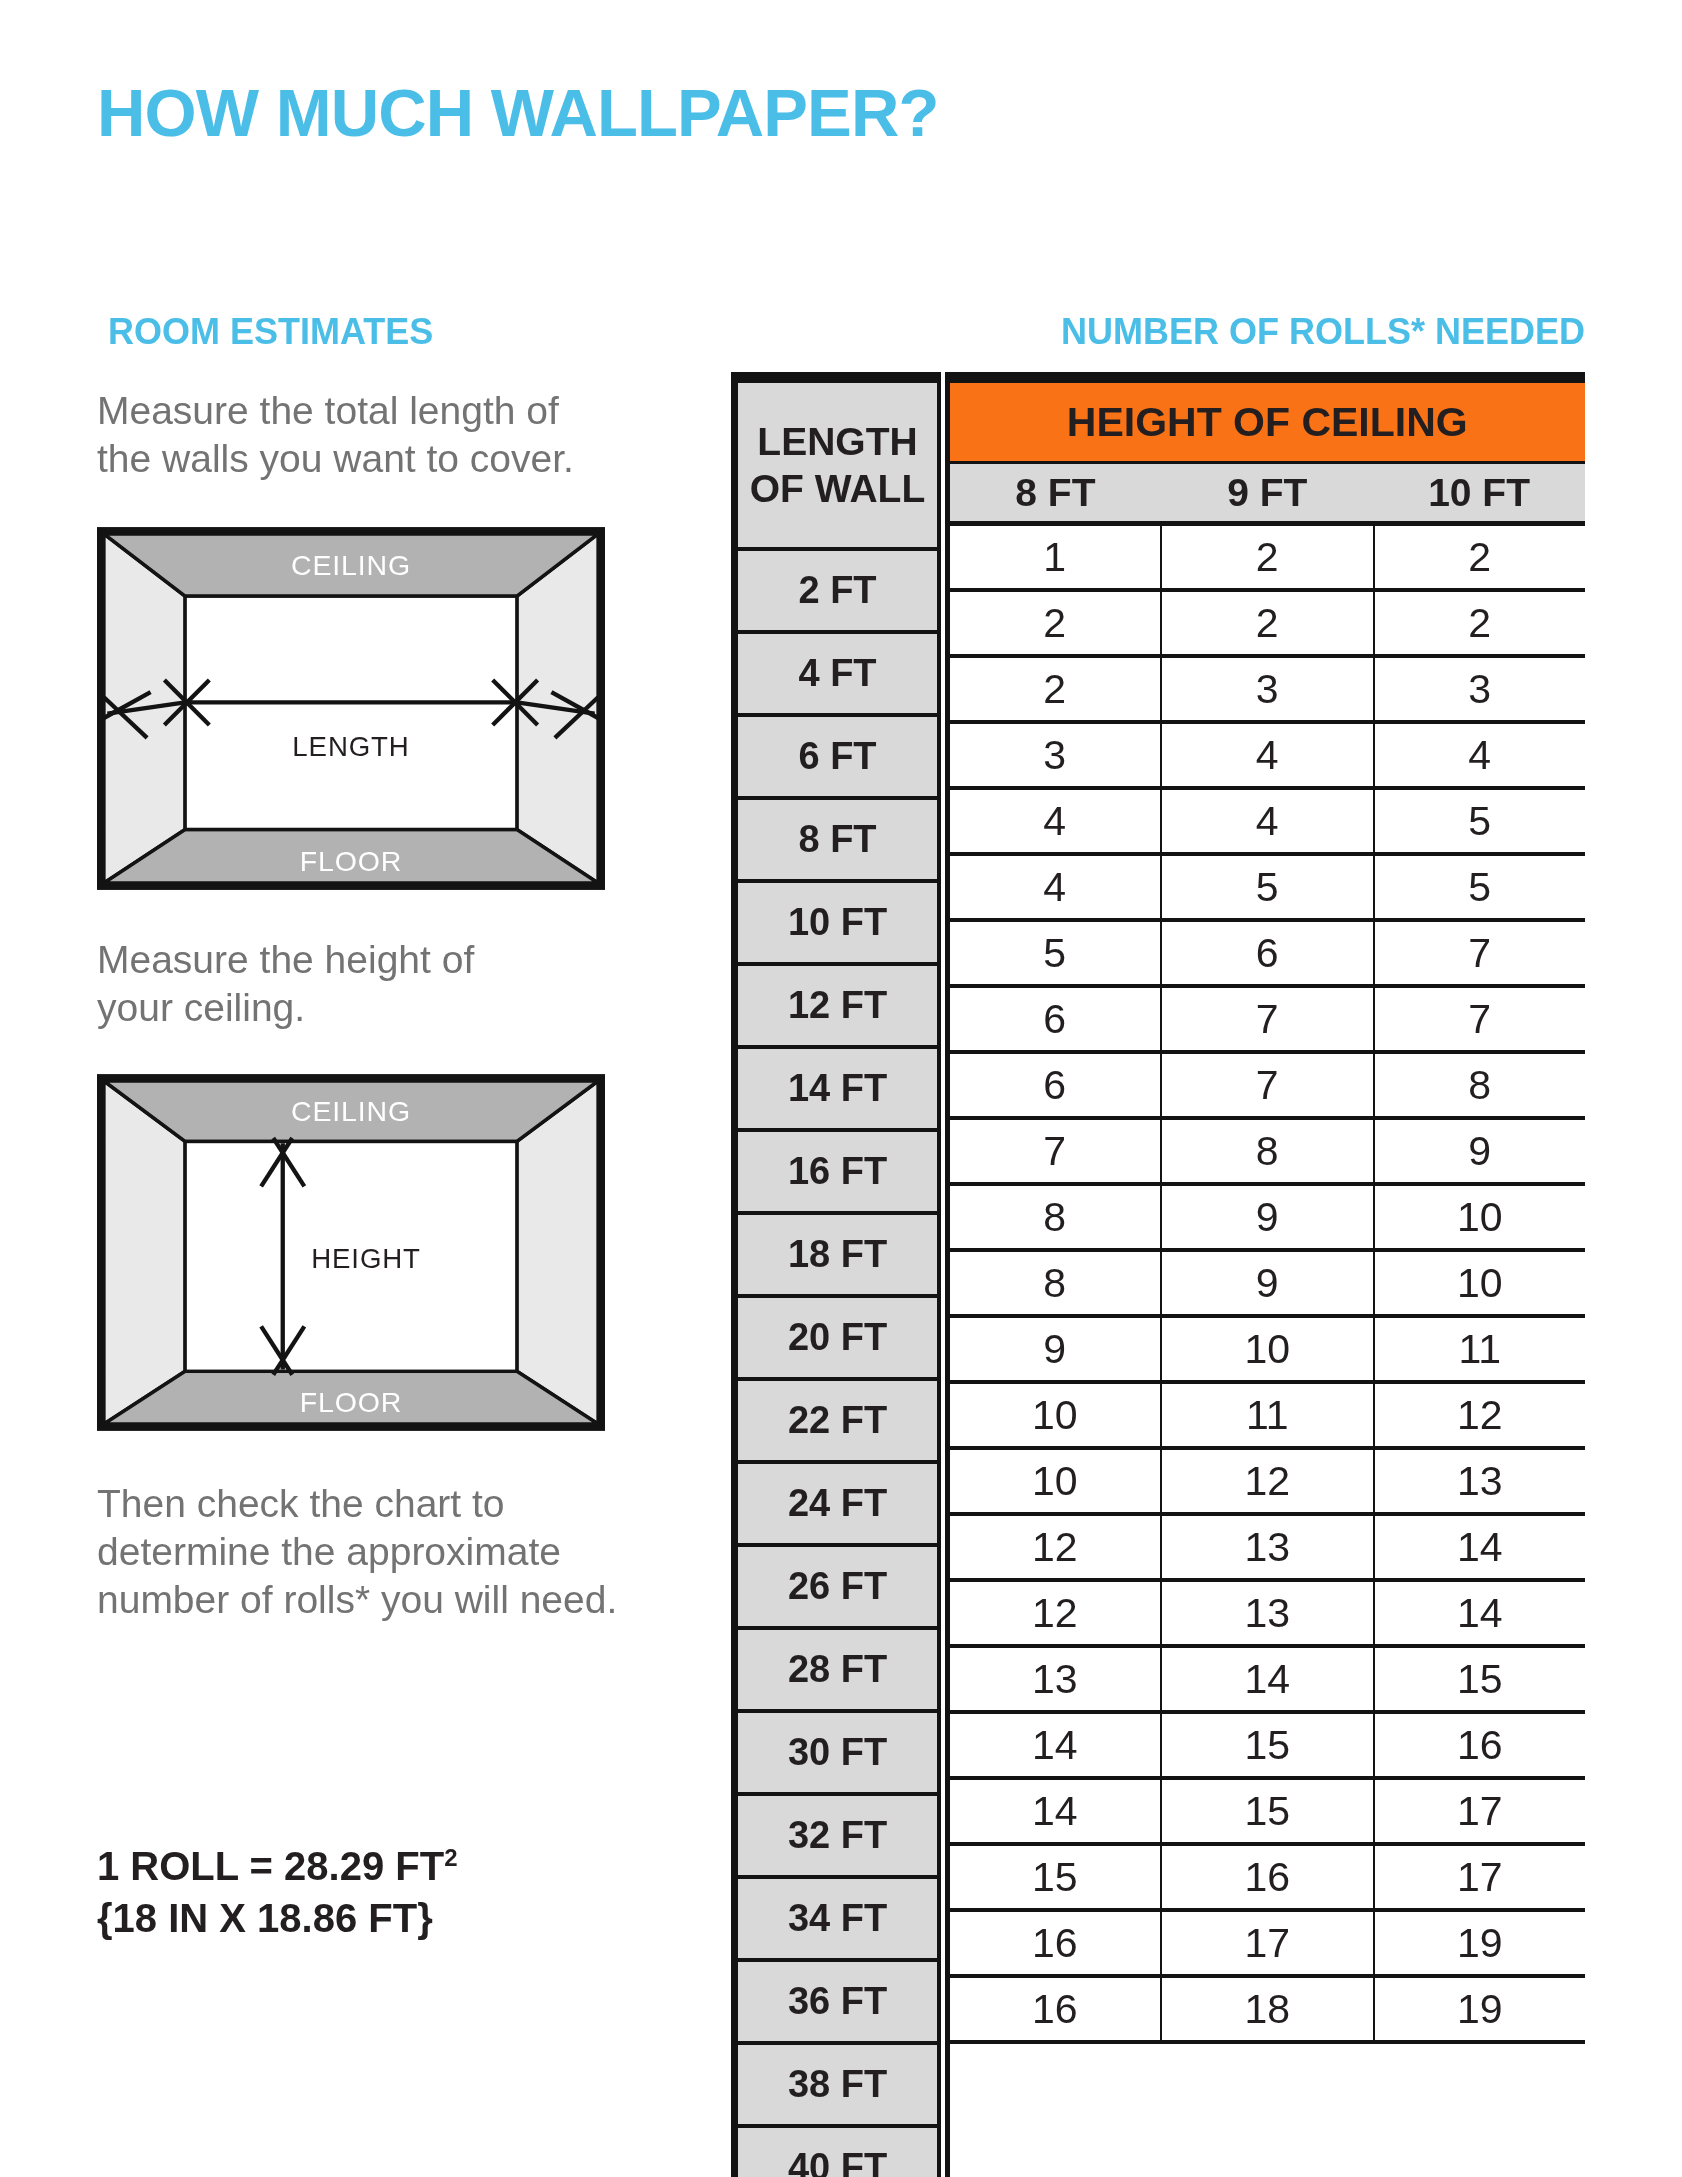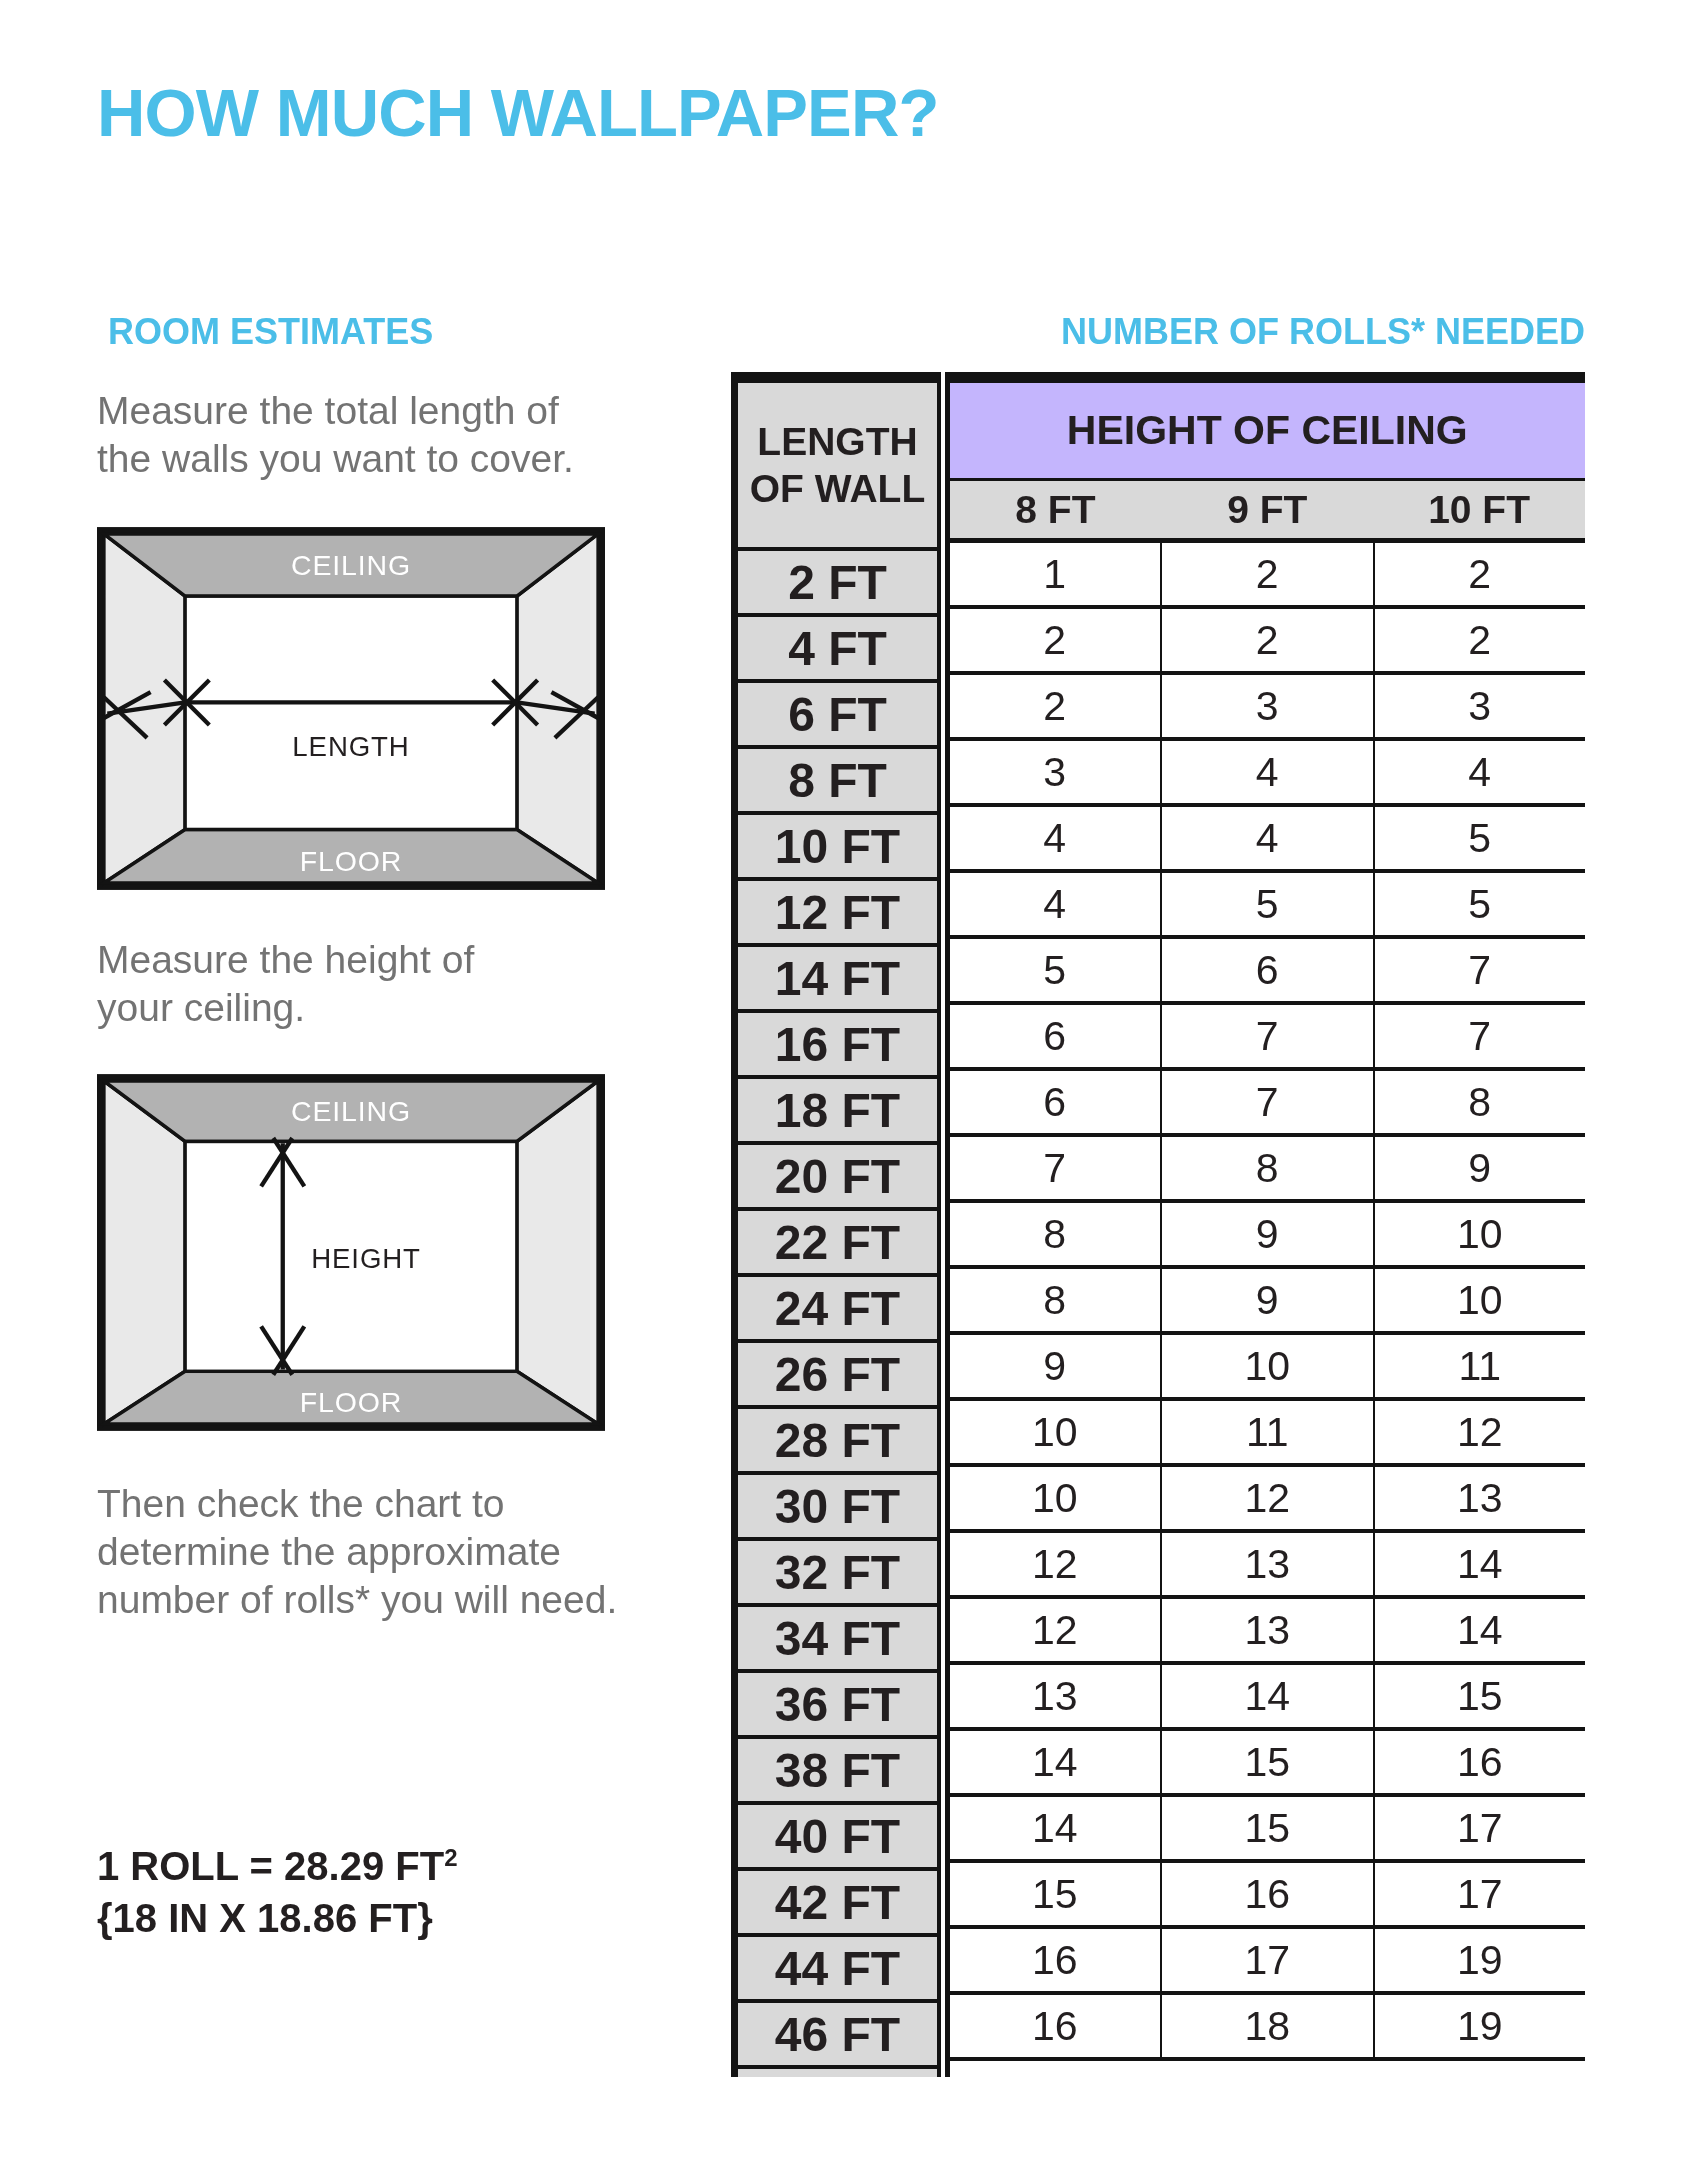--- a/index.html
+++ b/index.html
@@ -53,31 +53,31 @@
     width:210px; flex:0 0 210px; background:#d9d9d9;
     border-left:7px solid #131313; border-right:4.3px solid #131313; border-top:11.2px solid #131313;
     padding-bottom:7.8px;
   }
   .corner-cell {
     height:168px; border-bottom:4.3px solid #131313;
     display:flex; align-items:center; justify-content:center; text-align:center;
     font-size:39px; font-weight:bold; line-height:47px; white-space:pre-line;
   }
   .row-label {
-    height:66px; border-bottom:4.3px solid #131313;
+    height:83px; border-bottom:4.3px solid #131313;
     display:flex; align-items:center; justify-content:center;
-    font-size:48px; font-weight:bold;
+    font-size:38px; font-weight:bold;
   }
 
   .tbl-main {
     flex:1; background:#ffffff;
     border-left:5.2px solid #131313; border-top:11.2px solid #131313;
   }
   .group-header {
-    height:98px; background:#c4b5fd; border-bottom:3.5px solid #131313;
+    height:81px; background:#f97316; border-bottom:3.5px solid #131313;
     display:flex; align-items:center; justify-content:center;
     font-size:41px; font-weight:bold;text-align:center;
   }
   .col-headers {
     height:62px; background:#d9d9d9; border-bottom:5.2px solid #131313; display:flex;
   }
   .col-h {
     flex:1; display:flex; align-items:center; justify-content:center;
     font-size:39px; font-weight:bold;
   }

